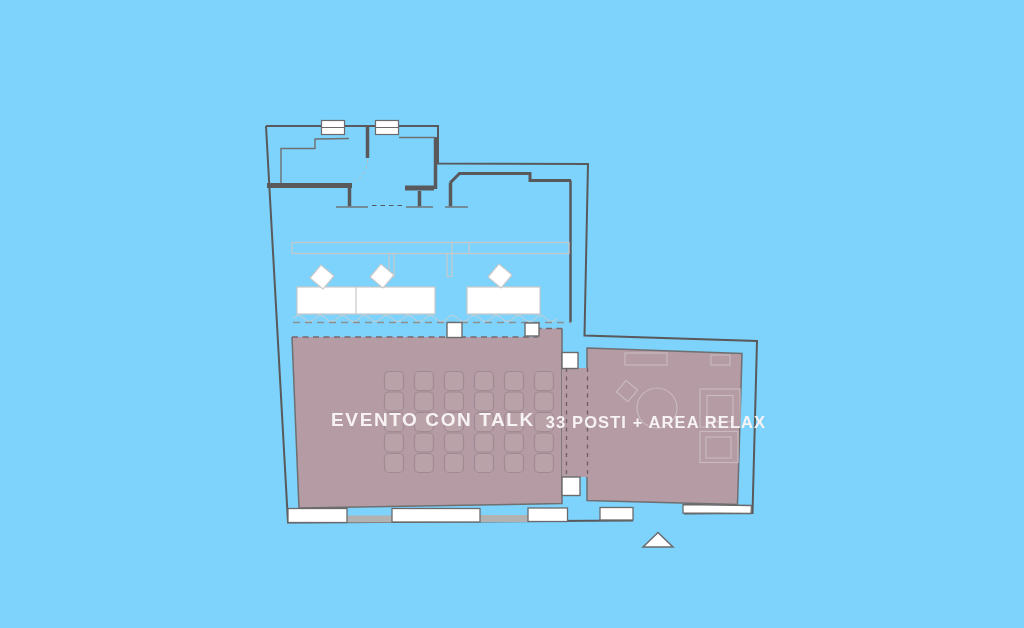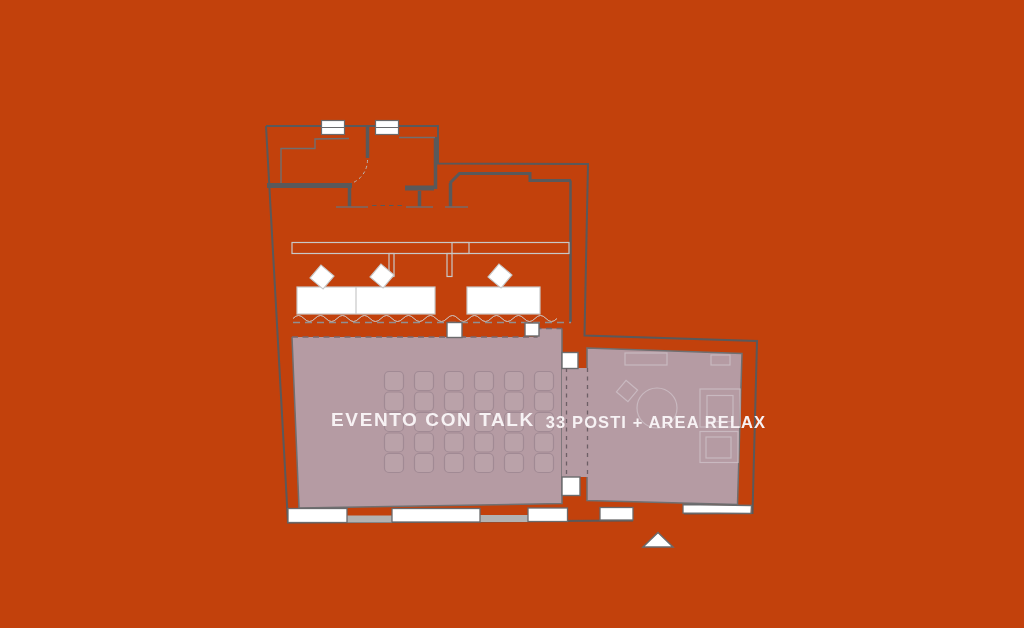--- a/index.html
+++ b/index.html
@@ -1,16 +1,16 @@
 <!DOCTYPE html>
 <html><head>
 <meta charset="utf-8">
 <style>
   html,body{margin:0;padding:0;background:#ffffff;}
-  .canvas{position:relative;width:1024px;height:628px;background:#c2410c;overflow:hidden;
+  .canvas{position:relative;width:1024px;height:628px;background:#7dd3fc;overflow:hidden;
           font-family:"Liberation Sans", sans-serif;}
   svg{position:absolute;left:0;top:0;}
   .wall{stroke:#59595b;stroke-width:2;fill:none;stroke-linejoin:miter;}
   .iwall{stroke:#59595b;fill:none;}
   .iwall-thin{stroke:#6f6f71;stroke-width:1.4;fill:none;}
   .furn{stroke:#c8c8c8;stroke-width:1.2;fill:#ffffff;}
   .furn-line{stroke:#c8c8c8;stroke-width:1.2;fill:none;}
   .ghost{stroke:#c9b9c0;stroke-width:1.2;fill:none;}
   .curtain{stroke:#cfcfcf;stroke-width:1;fill:none;}
   .dashline{stroke:#8f8f91;stroke-width:1.3;fill:none;stroke-dasharray:7 5;}

